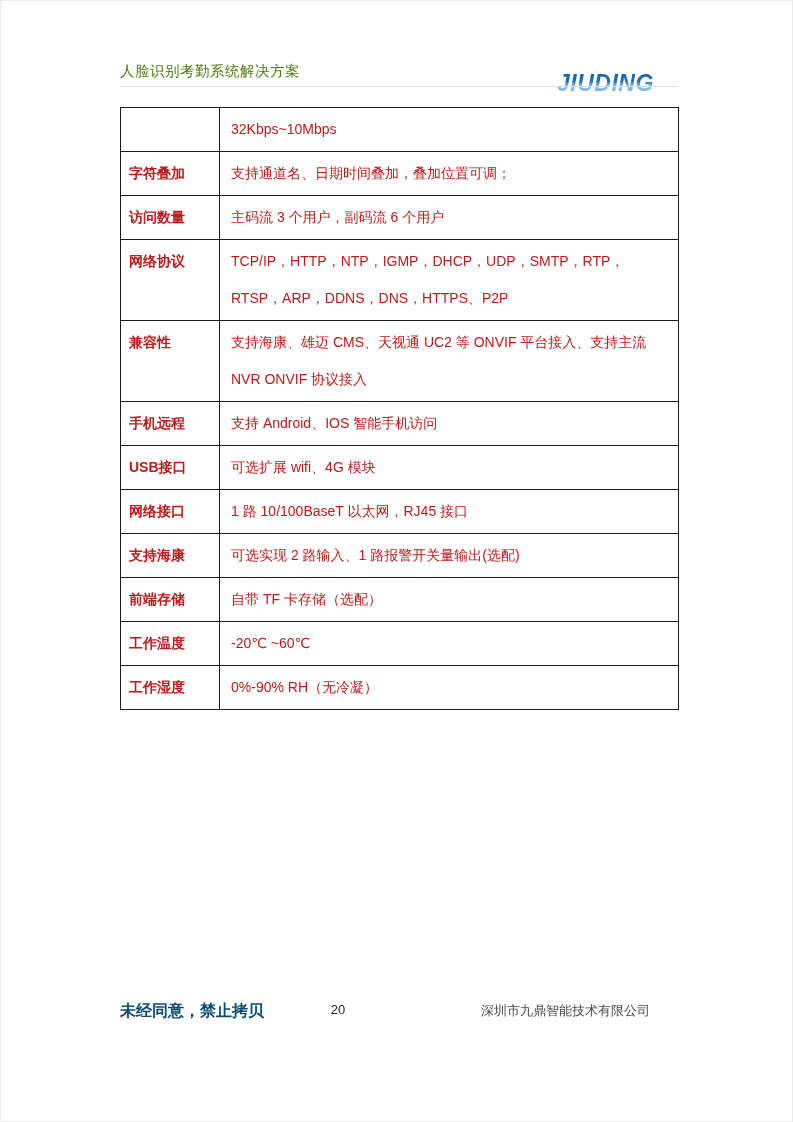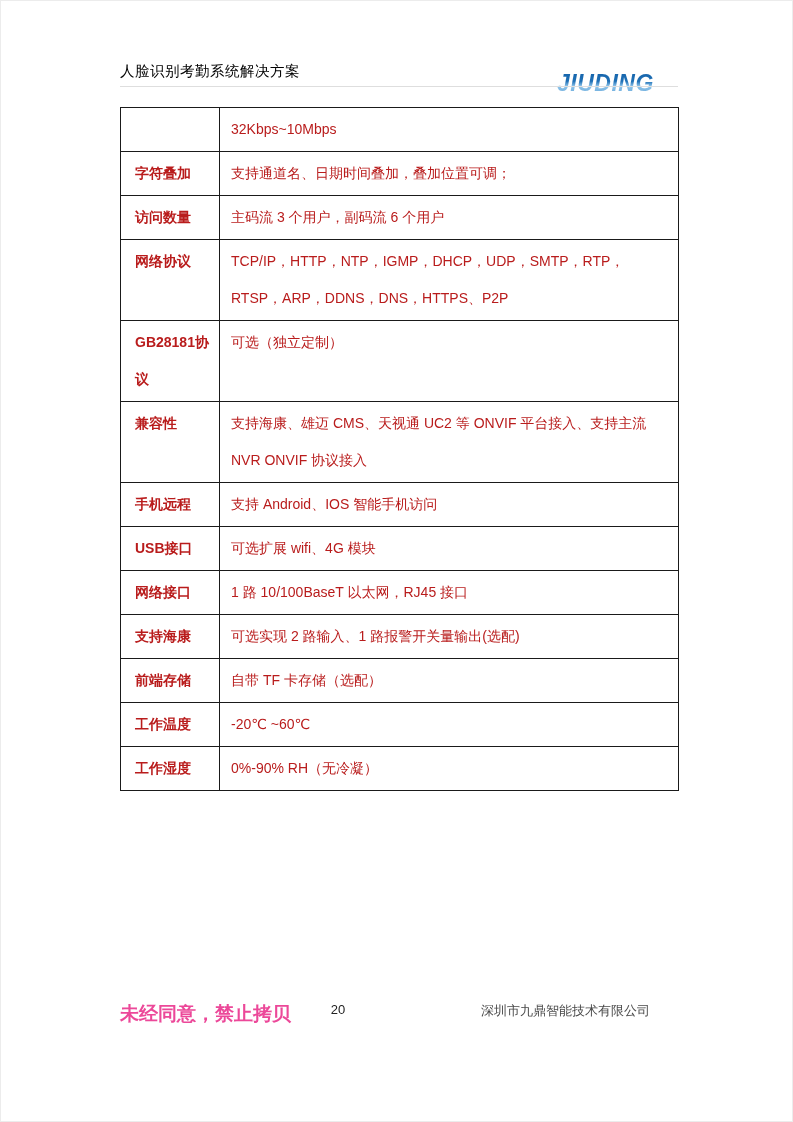--- a/index.html
+++ b/index.html
@@ -8,21 +8,21 @@
     background:#ffffff;
     position:relative;
     font-family:"Liberation Sans","DejaVu Sans",sans-serif;
     box-sizing:border-box;
     border:1px solid #ececec;
     overflow:hidden;
   }
   
   .doc-title{
     position:absolute;left:119px;top:61px;
-    font-size:14.5px;color:#000000;letter-spacing:.5px;
+    font-size:14.5px;color:#4d7c0f;letter-spacing:.5px;
     white-space:nowrap;
   }
   .logo{
     position:absolute;left:556px;top:69px;
     font-size:23px;font-weight:bold;font-style:italic;
     letter-spacing:.5px;color:#2779bd;white-space:nowrap;
   }
   @supports ((background-clip:text) or (-webkit-background-clip:text)){
     .logo{
       background:linear-gradient(180deg,#1361a8 0%,#1f70b6 42%,#8fc4ea 60%,#5b9fd4 100%);
@@ -43,29 +43,29 @@
   table.spec td{
     border:1.5px solid #1a1a1a;
     font-size:14px;color:#b91c1c;
     line-height:37px;
     vertical-align:top;
     word-break:break-word;
     overflow-wrap:break-word;
   }
   td.label-cell{
     font-weight:bold;
-    padding:3px 3px 3px 14px;
+    padding:3px 3px 3px 8px;
   }
   td.value-cell{
     padding:3px 8px 3px 11px;
   }
   
   .footer-left{
     position:absolute;left:119px;top:1000px;
-    font-size:19px;font-weight:bold;color:#ec4899;white-space:nowrap;text-align:right;
+    font-size:16px;font-weight:bold;color:#0c4a6e;white-space:nowrap;text-align:right;
   }
   .footer-page{
     position:absolute;left:314px;top:1001px;width:46px;
     text-align:center;font-size:13px;color:#222;
   }
   .footer-right{
     position:absolute;left:434px;top:1001px;width:215px;
     text-align:right;font-size:13px;color:#4a4a4a;white-space:nowrap;
   }
 </style>
@@ -90,24 +90,20 @@
         <td class="label-cell">字符叠加</td>
         <td class="value-cell">支持通道名、日期时间叠加，叠加位置可调；</td>
       </tr>
       <tr>
         <td class="label-cell">访问数量</td>
         <td class="value-cell">主码流 3 个用户，副码流 6 个用户</td>
       </tr>
       <tr>
         <td class="label-cell">网络协议</td>
         <td class="value-cell">TCP/IP，HTTP，NTP，IGMP，DHCP，UDP，SMTP，RTP，RTSP，ARP，DDNS，DNS，HTTPS、P2P</td>
-      </tr>
-      <tr>
-        <td class="label-cell">GB28181协议</td>
-        <td class="value-cell">可选（独立定制）</td>
       </tr>
       <tr>
         <td class="label-cell">兼容性</td>
         <td class="value-cell">支持海康、雄迈 CMS、天视通 UC2 等 ONVIF 平台接入、支持主流 NVR ONVIF 协议接入</td>
       </tr>
       <tr>
         <td class="label-cell">手机远程</td>
         <td class="value-cell">支持 Android、IOS 智能手机访问</td>
       </tr>
       <tr>

